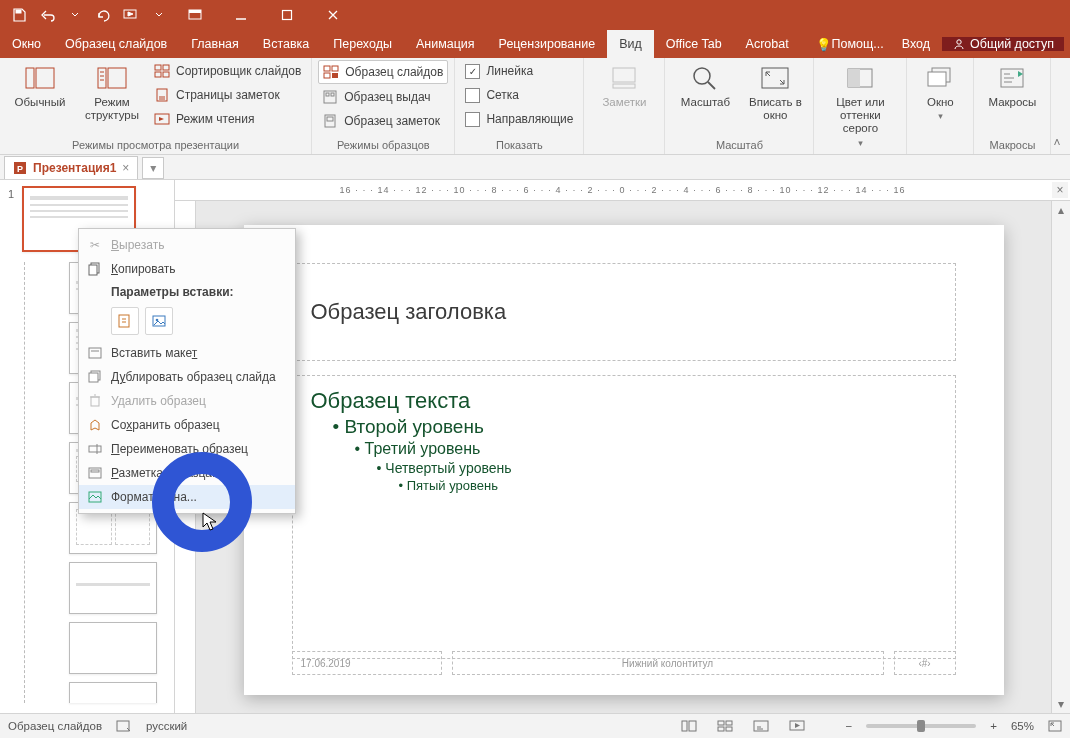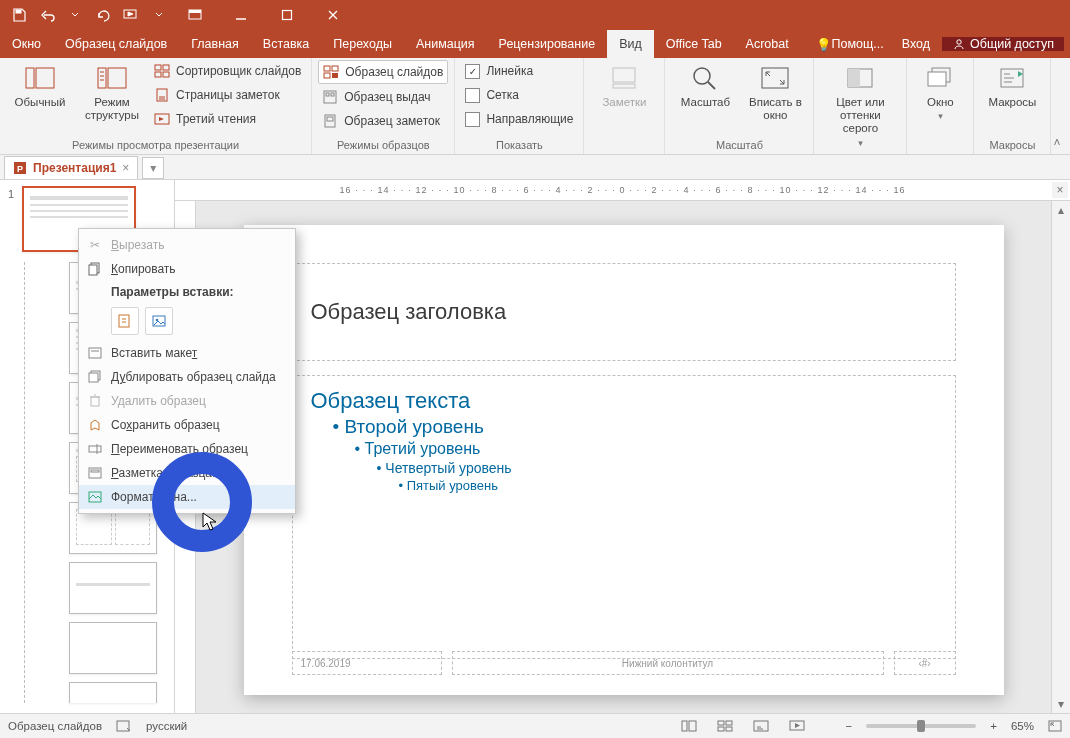--- a/index.html
+++ b/index.html
@@ -44,21 +44,21 @@
 .layouts-col{display:flex;flex-direction:column;gap:8px;border-left:1px dashed #bbb;margin-left:16px;padding-left:14px}
 .editor{flex:1;background:#e9e9e9;display:flex;flex-direction:column;min-width:0;position:relative}
 .hruler{height:20px;background:#fff;border-bottom:1px solid #d4d4d4;display:flex;align-items:center;justify-content:center;font-size:9px;color:#777;letter-spacing:1px;overflow:hidden;padding:0 18px;white-space:nowrap}
 .edit-inner{flex:1;display:flex;min-height:0}
 .vruler{width:20px;background:#fff;border-right:1px solid #d4d4d4}
 .canvas-scroll{flex:1;overflow:auto;background:#e9e9e9;display:flex;align-items:flex-start;justify-content:center;padding:24px 24px 24px 24px}
 .slide{width:760px;height:470px;background:#fff;box-shadow:0 4px 16px rgba(0,0,0,.25);position:relative;padding:38px 48px 28px 48px;box-sizing:border-box}
 .ph{border:1px dashed #bfbfbf;position:relative;background:#fff}
 .ph-title{height:96px;display:flex;align-items:center;padding:0 18px;margin-bottom:14px}
 .ph-title span{font-size:22px;color:#3b3b3b;font-family:"Segoe UI Light","Segoe UI",Arial}
-.ph-body{height:262px;padding:10px 18px;font-size:16px;color:#0369a1}
+.ph-body{height:262px;padding:10px 18px;font-size:16px;color:#14532d}
 .ph-body .l1{font-size:22px;margin:2px 0}
 .ph-body .l2{font-size:19px;margin:2px 0 2px 22px}
 .ph-body .l3{font-size:16px;margin:2px 0 2px 44px}
 .ph-body .l4{font-size:14px;margin:2px 0 2px 66px}
 .ph-body .l5{font-size:13px;margin:2px 0 2px 88px}
 .ph-body li{list-style:none}
 .ph-body li::before{content:"• ";}
 .ftr-row{position:absolute;left:48px;right:48px;bottom:20px;display:flex;gap:10px}
 .ftr{flex:0 0 auto;border:1px dashed #bfbfbf;font-size:10px;color:#9a9a9a;display:flex;align-items:center;justify-content:center;height:22px}
 .ftr.date{width:140px;justify-content:flex-start;padding-left:8px}
@@ -222,21 +222,21 @@
               </span>
               <span>Страницы заметок</span>
             </div>
           <div class="smallrow">
               <span class="sico">
                 <svg width="16" height="14">
                   <rect x="1" y="2" width="14" height="10" fill="none" stroke="#b7472a"></rect>
                   <path d="M5 5l5 2-5 2z" fill="#b7472a"></path>
                 </svg>
               </span>
-              <span>Третий чтения</span>
+              <span>Режим чтения</span>
             </div>
         </div>
       </div>
       <div class="lbl">Режимы просмотра презентации</div>
     </div>
 
     <div class="rgroup">
       <div class="body">
         <div class="col">
           <div class="smallrow active">

